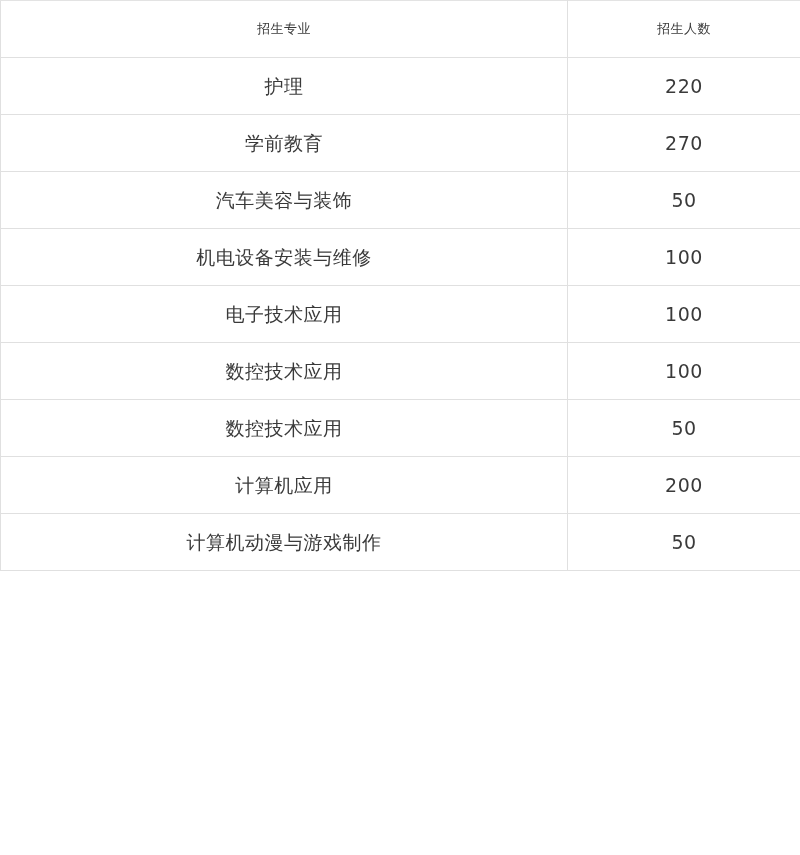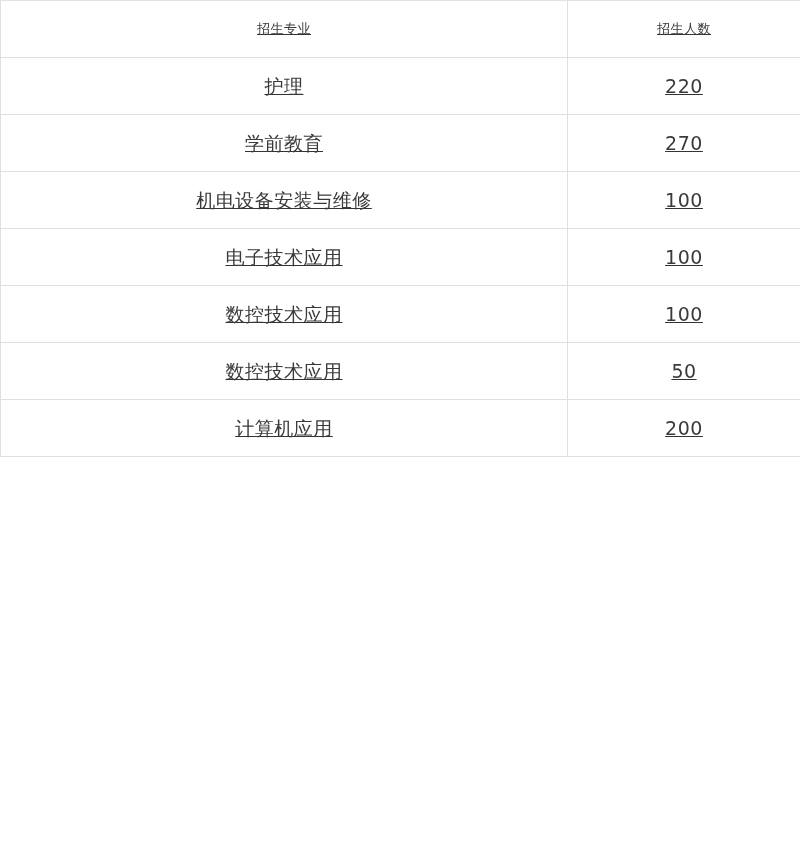--- a/index.html
+++ b/index.html
@@ -15,21 +15,20 @@
     overflow: hidden;
   }
   .table-wrap {
     width: 800px;
     box-sizing: border-box;
   }
   table.admissions {
     width: 800px;
     border-collapse: collapse;
     table-layout: fixed;
-    text-decoration: underline;
   }
   table.admissions col.col-major { width: 567px; }
   table.admissions col.col-count { width: 233px; }
 
   table.admissions th,
   table.admissions td {
     border: 1px solid #e0e0e0;
     height: 56px;
     text-align: center;
     vertical-align: middle;
@@ -71,34 +70,42 @@
     <tbody id="table-body">
         <tr>
           <td class="major">护理</td>
           <td class="count">220</td>
         </tr>
         <tr>
           <td class="major">学前教育</td>
           <td class="count">270</td>
         </tr>
         <tr>
+          <td class="major">汽车美容与装饰</td>
+          <td class="count">50</td>
+        </tr>
+        <tr>
           <td class="major">机电设备安装与维修</td>
           <td class="count">100</td>
         </tr>
         <tr>
           <td class="major">电子技术应用</td>
           <td class="count">100</td>
         </tr>
         <tr>
           <td class="major">数控技术应用</td>
           <td class="count">100</td>
         </tr>
         <tr>
           <td class="major">数控技术应用</td>
           <td class="count">50</td>
         </tr>
         <tr>
           <td class="major">计算机应用</td>
           <td class="count">200</td>
         </tr>
+        <tr>
+          <td class="major">计算机动漫与游戏制作</td>
+          <td class="count">50</td>
+        </tr>
       </tbody>
   </table>
 </div>
 
 </body></html>

